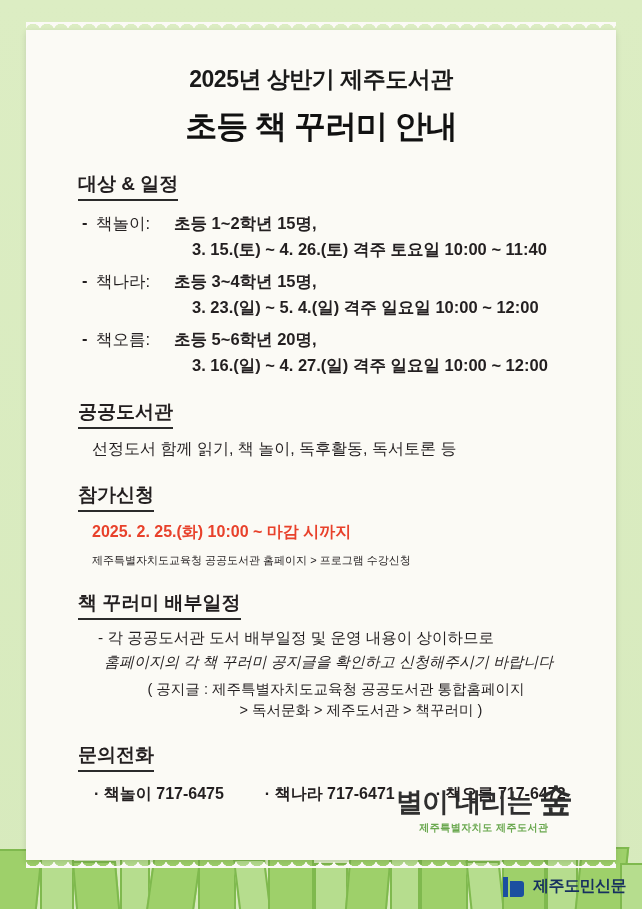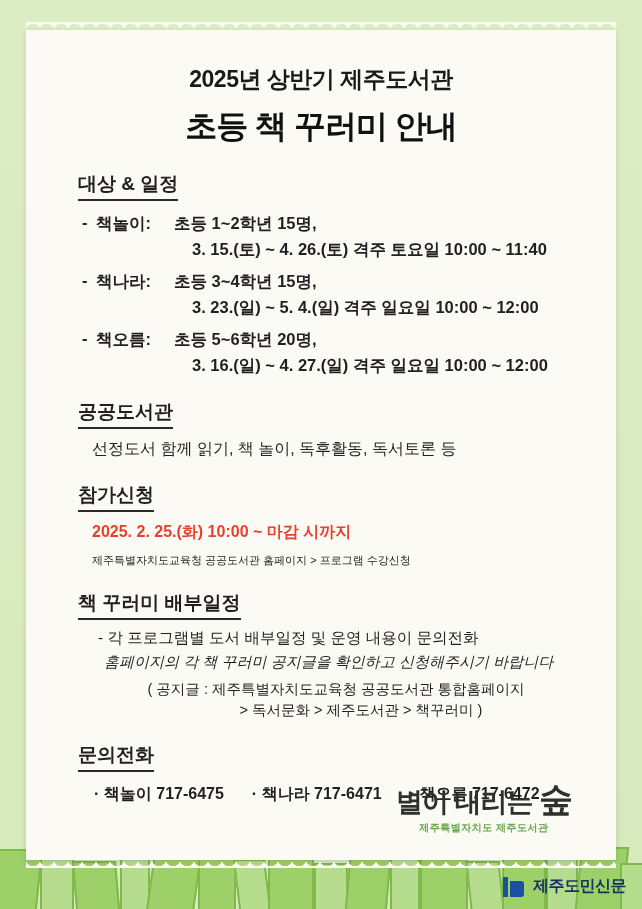--- a/index.html
+++ b/index.html
@@ -111,21 +111,21 @@
     margin-bottom: 4px;
   }
   .row .dash {
     width: 14px;
     flex: none;
     font-weight: bold;
   }
   .row .name {
     width: 78px;
     flex: none;
-    font-weight: bold;
+    font-weight: normal;
   }
   .row .val {
     font-weight: bold;
   }
   .sub {
     font-size: 16.5px;
     margin-left: 110px;
     margin-bottom: 10px;
     font-weight: bold;
   }
@@ -162,21 +162,21 @@
     font-size: 14.5px;
     margin-left: 80px;
     margin-top: 2px;
     text-align: center;
   }
   .phones {
     font-size: 16px;
     margin-top: 12px;
     margin-left: 30px;
     display: flex;
-    gap: 28px;
+    gap: 41px;
     font-weight: bold;
   }
   .phones .p-item::before {
     content: "· ";
   }
   .logo-area {
     position: absolute;
     right: 44px;
     bottom: -20px;
     text-align: center;
@@ -290,21 +290,21 @@
       </div>
 
       <div class="section">
         <div class="sec-head">참가신청</div>
         <div class="body-line red">2025. 2. 25.(화) 10:00 ~ 마감 시까지</div>
         <div class="body-line small">제주특별자치도교육청 공공도서관 홈페이지 &gt; 프로그램 수강신청</div>
       </div>
 
       <div class="section">
         <div class="sec-head">책 꾸러미 배부일정</div>
-        <div class="note">- 각 프로그램별 도서 배부일정 및 운영 내용이 문의전화</div>
+        <div class="note">- 각 공공도서관 도서 배부일정 및 운영 내용이 상이하므로</div>
         <div class="note2">홈페이지의 각 책 꾸러미 공지글을 확인하고 신청해주시기 바랍니다</div>
         <div class="paren">( 공지글 : 제주특별자치도교육청 공공도서관 통합홈페이지</div>
         <div class="paren2">&gt; 독서문화 &gt; 제주도서관 &gt; 책꾸러미 )</div>
       </div>
 
       <div class="section">
         <div class="sec-head">문의전화</div>
         <div class="phones">
           <span class="p-item">책놀이 717-6475</span>
           <span class="p-item">책나라 717-6471</span>

